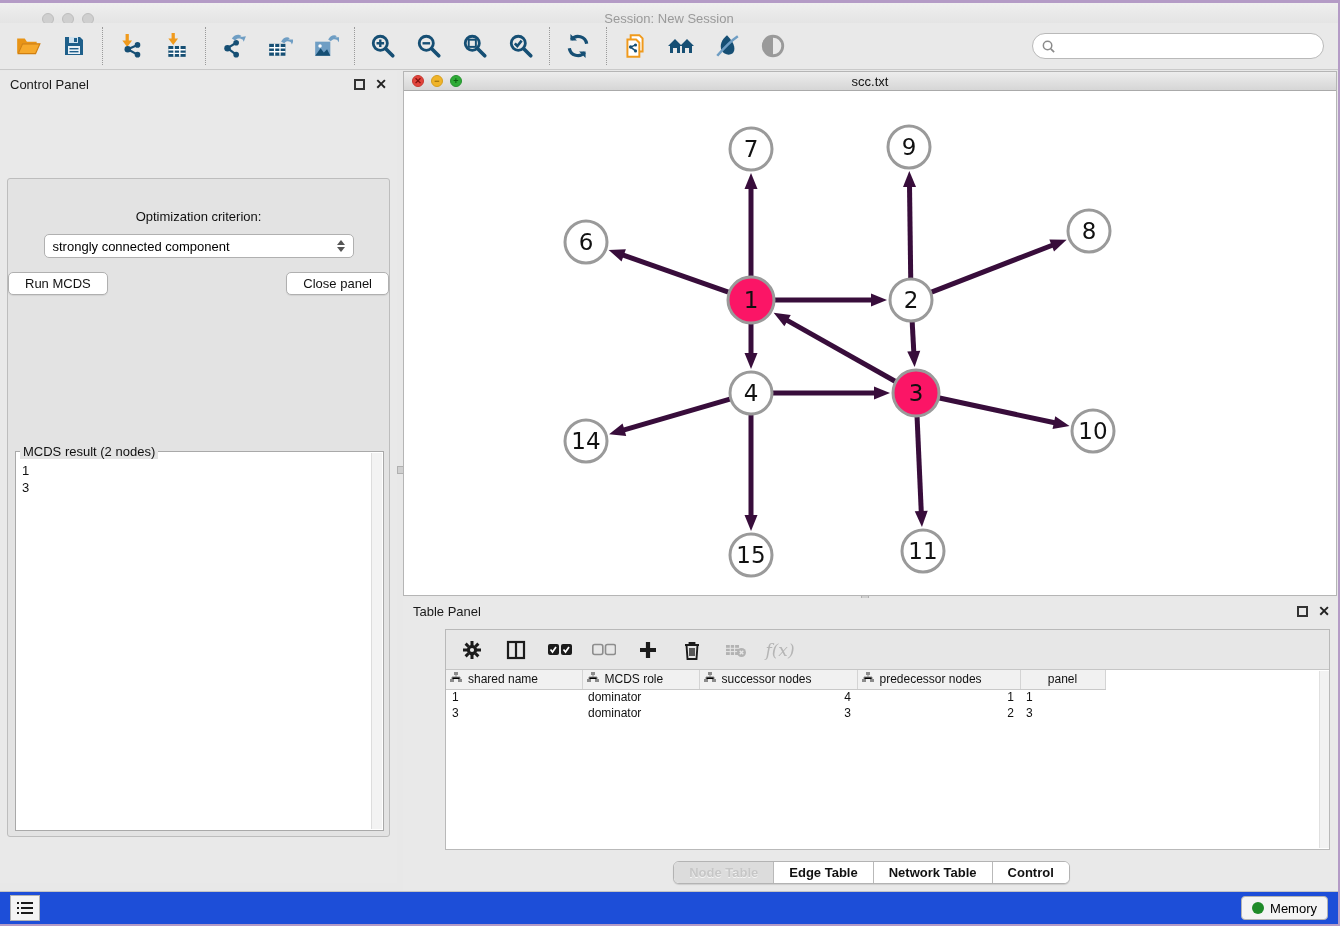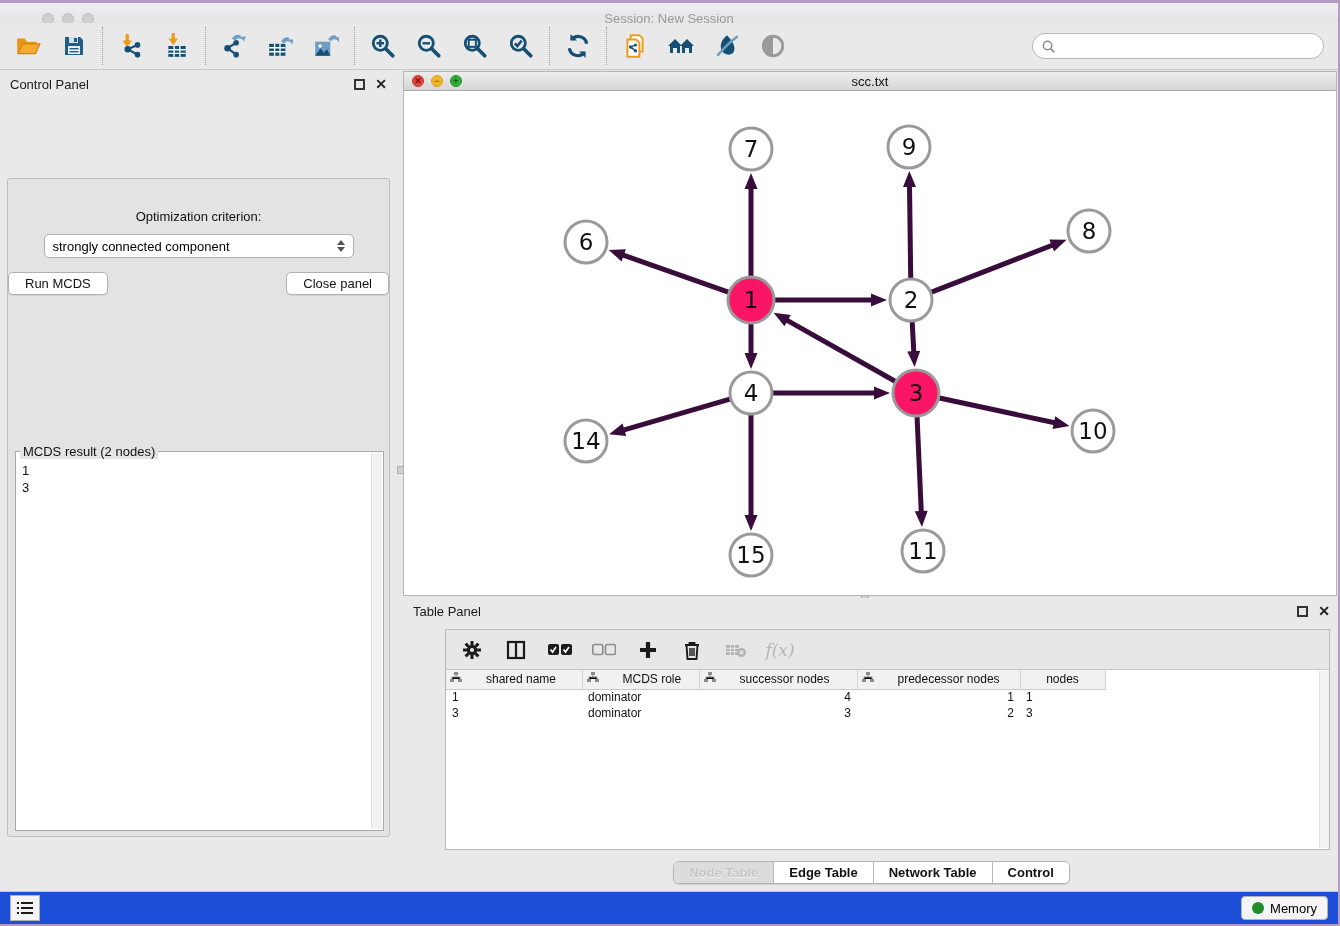--- a/index.html
+++ b/index.html
@@ -75,21 +75,21 @@
   
   .table-panel { position:absolute; left:403px; top:595px; width:937px; height:297px; background:#e9e9e9; }
   .tp-box { position:absolute; left:14px; right:10px; top:31px; height:221px;
     border:1px solid #b9b9b9; background:#fff;margin-left:28px; }
   .tp-toolbar { height:40px; background:#e7e7e7; border-bottom:1px solid #c6c6c6;
     display:flex; align-items:center; gap:20px; padding-left:14px; }
   .tp-toolbar .tb-btn { width:24px; height:24px; }
   .tbl { width:100%; border-collapse:collapse; table-layout:fixed; font-size:12px; }
   .tbl th { background:#f1f1f1; border-right:1px solid #d4d4d4; border-bottom:1px solid #c9c9c9;
     font-weight:normal; color:#111; height:19px; padding:0 4px; white-space:nowrap; overflow:hidden; }
-  .tbl th .hwrap { display:flex; align-items:center; gap:24px; justify-content:flex-start; }
+  .tbl th .hwrap { display:flex; align-items:center; gap:6px; justify-content:flex-start; }
   .tbl th.center .hwrap { justify-content:center; }
   .tbl td { height:16px; padding:0 6px; color:#111; white-space:nowrap; overflow:hidden; }
   .tbl td.r { text-align:right; }
   .tbl-scroll { position:absolute; top:41px; bottom:1px; right:0; width:10px; background:#f2f2f2; border-left:1px solid #e0e0e0; }
   .foottabs { position:absolute; left:0; width:100%; top:263px; display:flex; justify-content:center; }
   
   .statusbar { position:absolute; left:0; bottom:0; width:100%; height:33px; background:#1d4ed8;
     border-top:1px solid #c4c4c4; display:flex; align-items:center; }
   .list-btn { margin-left:10px; width:30px; height:26px; background:#f4f4f4; border:1px solid #b3b3b3;
     display:flex; align-items:center; justify-content:center; cursor:pointer; }
@@ -486,21 +486,21 @@
                     </g>
                     <g stroke="#8b8b8b" stroke-width="1">
                       <path d="M6 3v2M2 7V5h8v2"></path>
                     </g>
                   </svg></span>
                 <span>predecessor nodes</span>
               </span>
             </th>
             <th class="center" style="width: 85px;">
               <span class="hwrap">
-                <span>nodes</span>
+                <span>panel</span>
               </span>
             </th>
             <th style="border-right: none; background: rgb(255, 255, 255); border-bottom: none;"></th>
           </tr>
         </thead>
       <tbody id="tbl-body">
           <tr>
             <td>1</td>
             <td>dominator</td>
             <td class="r">4</td>

